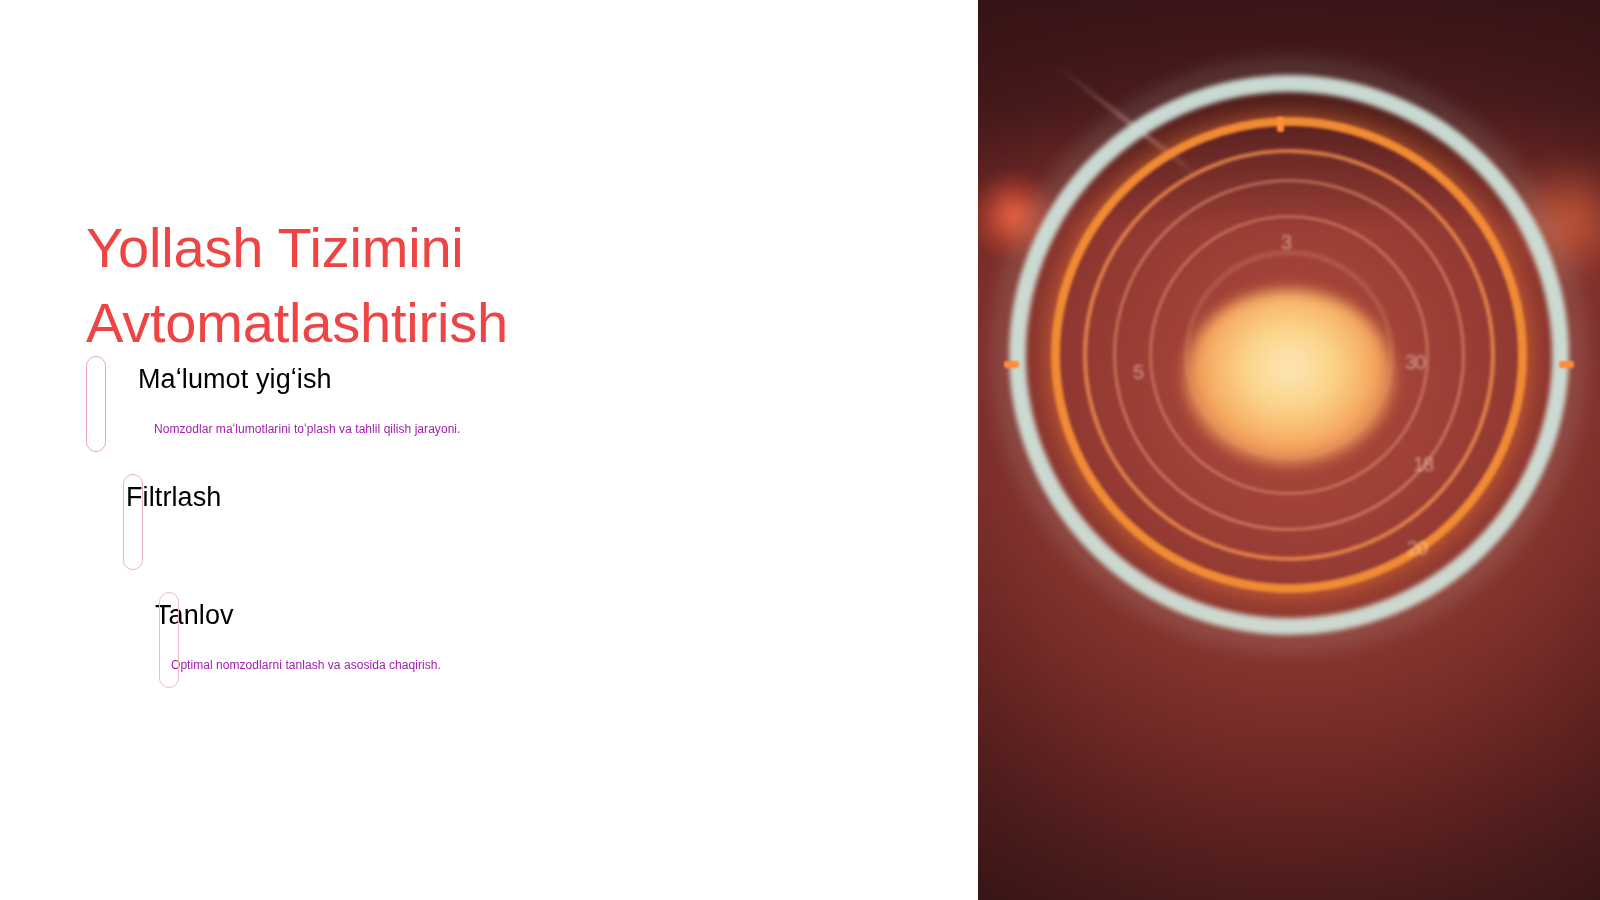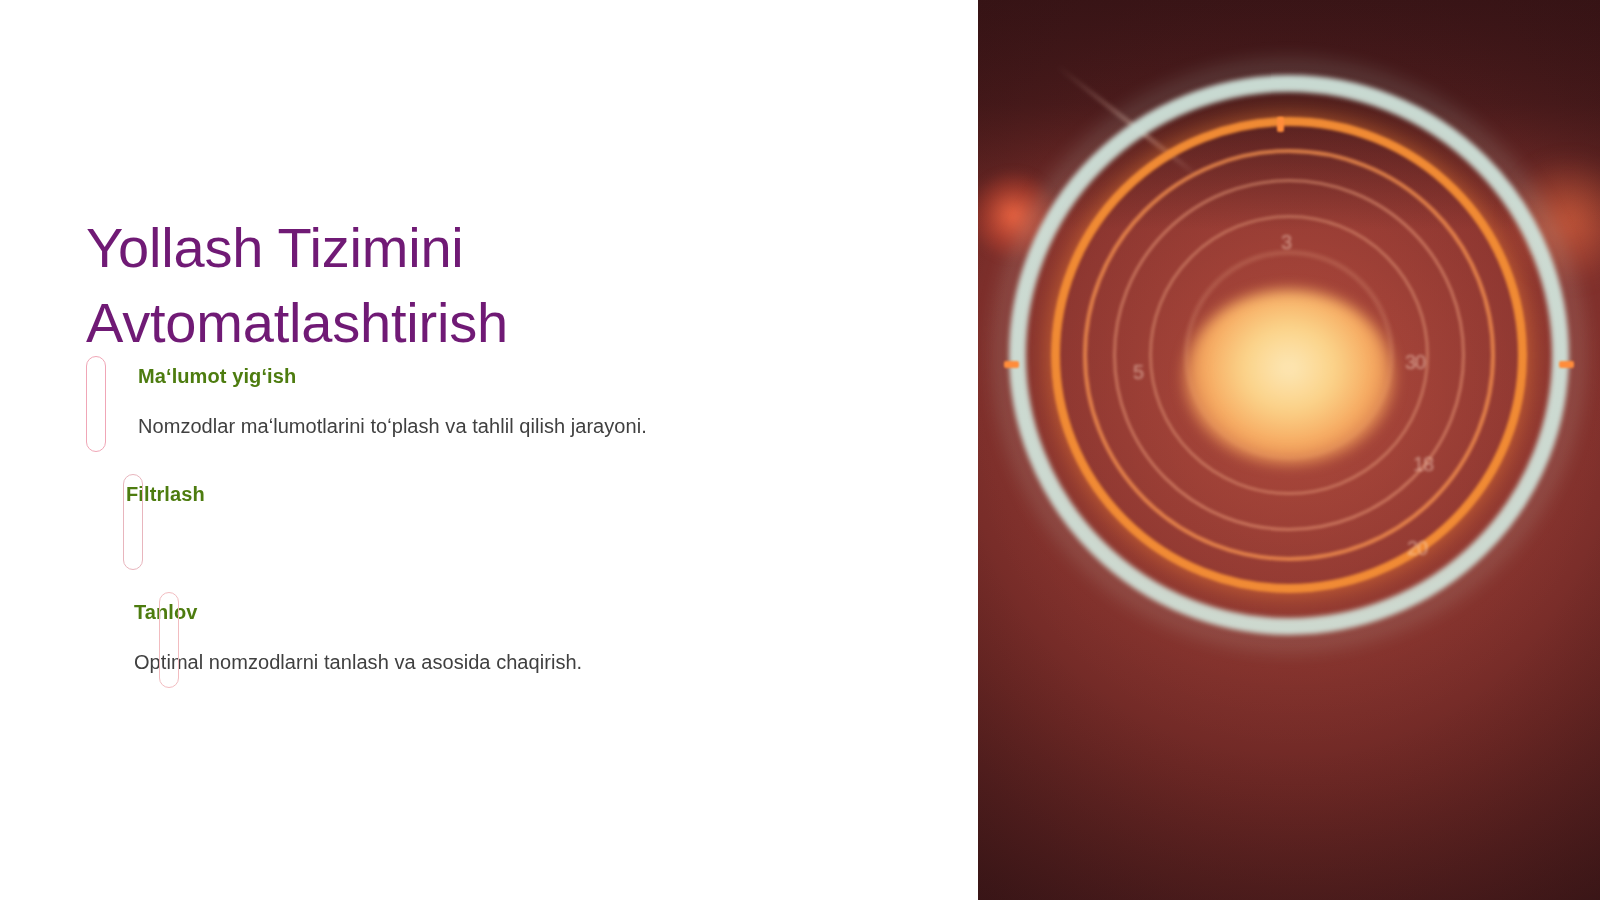--- a/index.html
+++ b/index.html
@@ -31,39 +31,39 @@
   }
 
   .page-title {
     position: absolute;
     left: 86px;
     top: 172px;
     width: 600px;
     font-size: 56px;
     line-height: 1.35;
     font-weight: 400;
-    color: #701a75;
+    color: #ef4444;
     letter-spacing: -0.2px;
     white-space: pre-line;
   }
 
   .steps {
     position: absolute;
     left: 0;
     top: 348px;
     width: 978px;
   }
 
   .step {
     position: relative;
     height: 118px;
   }
   .step-1 { padding-left: 86px; }
   .step-2 { padding-left: 74px; }
-  .step-3 { padding-left: 82px; }
+  .step-3 { padding-left: 103px; }
 
   .step-bar {
     position: absolute;
     top: 8px;
     width: 20px;
     height: 96px;
     border-radius: 11px;
     background: transparent;
     box-sizing: border-box;
   }
@@ -78,35 +78,36 @@
   .step-3 .step-bar {
     left: 159px;
     border: 1.6px solid #f2bcc0;
   }
 
   .step-body {
     padding-left: 52px;
   }
 
   .step-heading {
-    font-size: 20px;
-    font-weight: 700;
-    color: #4d7c0f;
+    font-size: 27px;
+    font-weight: 400;
+    color: #000000;
     line-height: 1;
     padding-top: 18px;
     letter-spacing: 0.1px;
   }
 
   .step-desc {
-    font-size: 20px;
+    font-size: 12px;
     font-weight: 400;
-    color: #404040;
+    color: #a21caf;
     line-height: 1;
     padding-top: 30px;
     letter-spacing: 0.05px;
+    margin-left: 16px;
   }
 
   
   .image-panel {
     position: absolute;
     left: 978px;
     top: 0;
     width: 622px;
     height: 900px;
     overflow: hidden;

